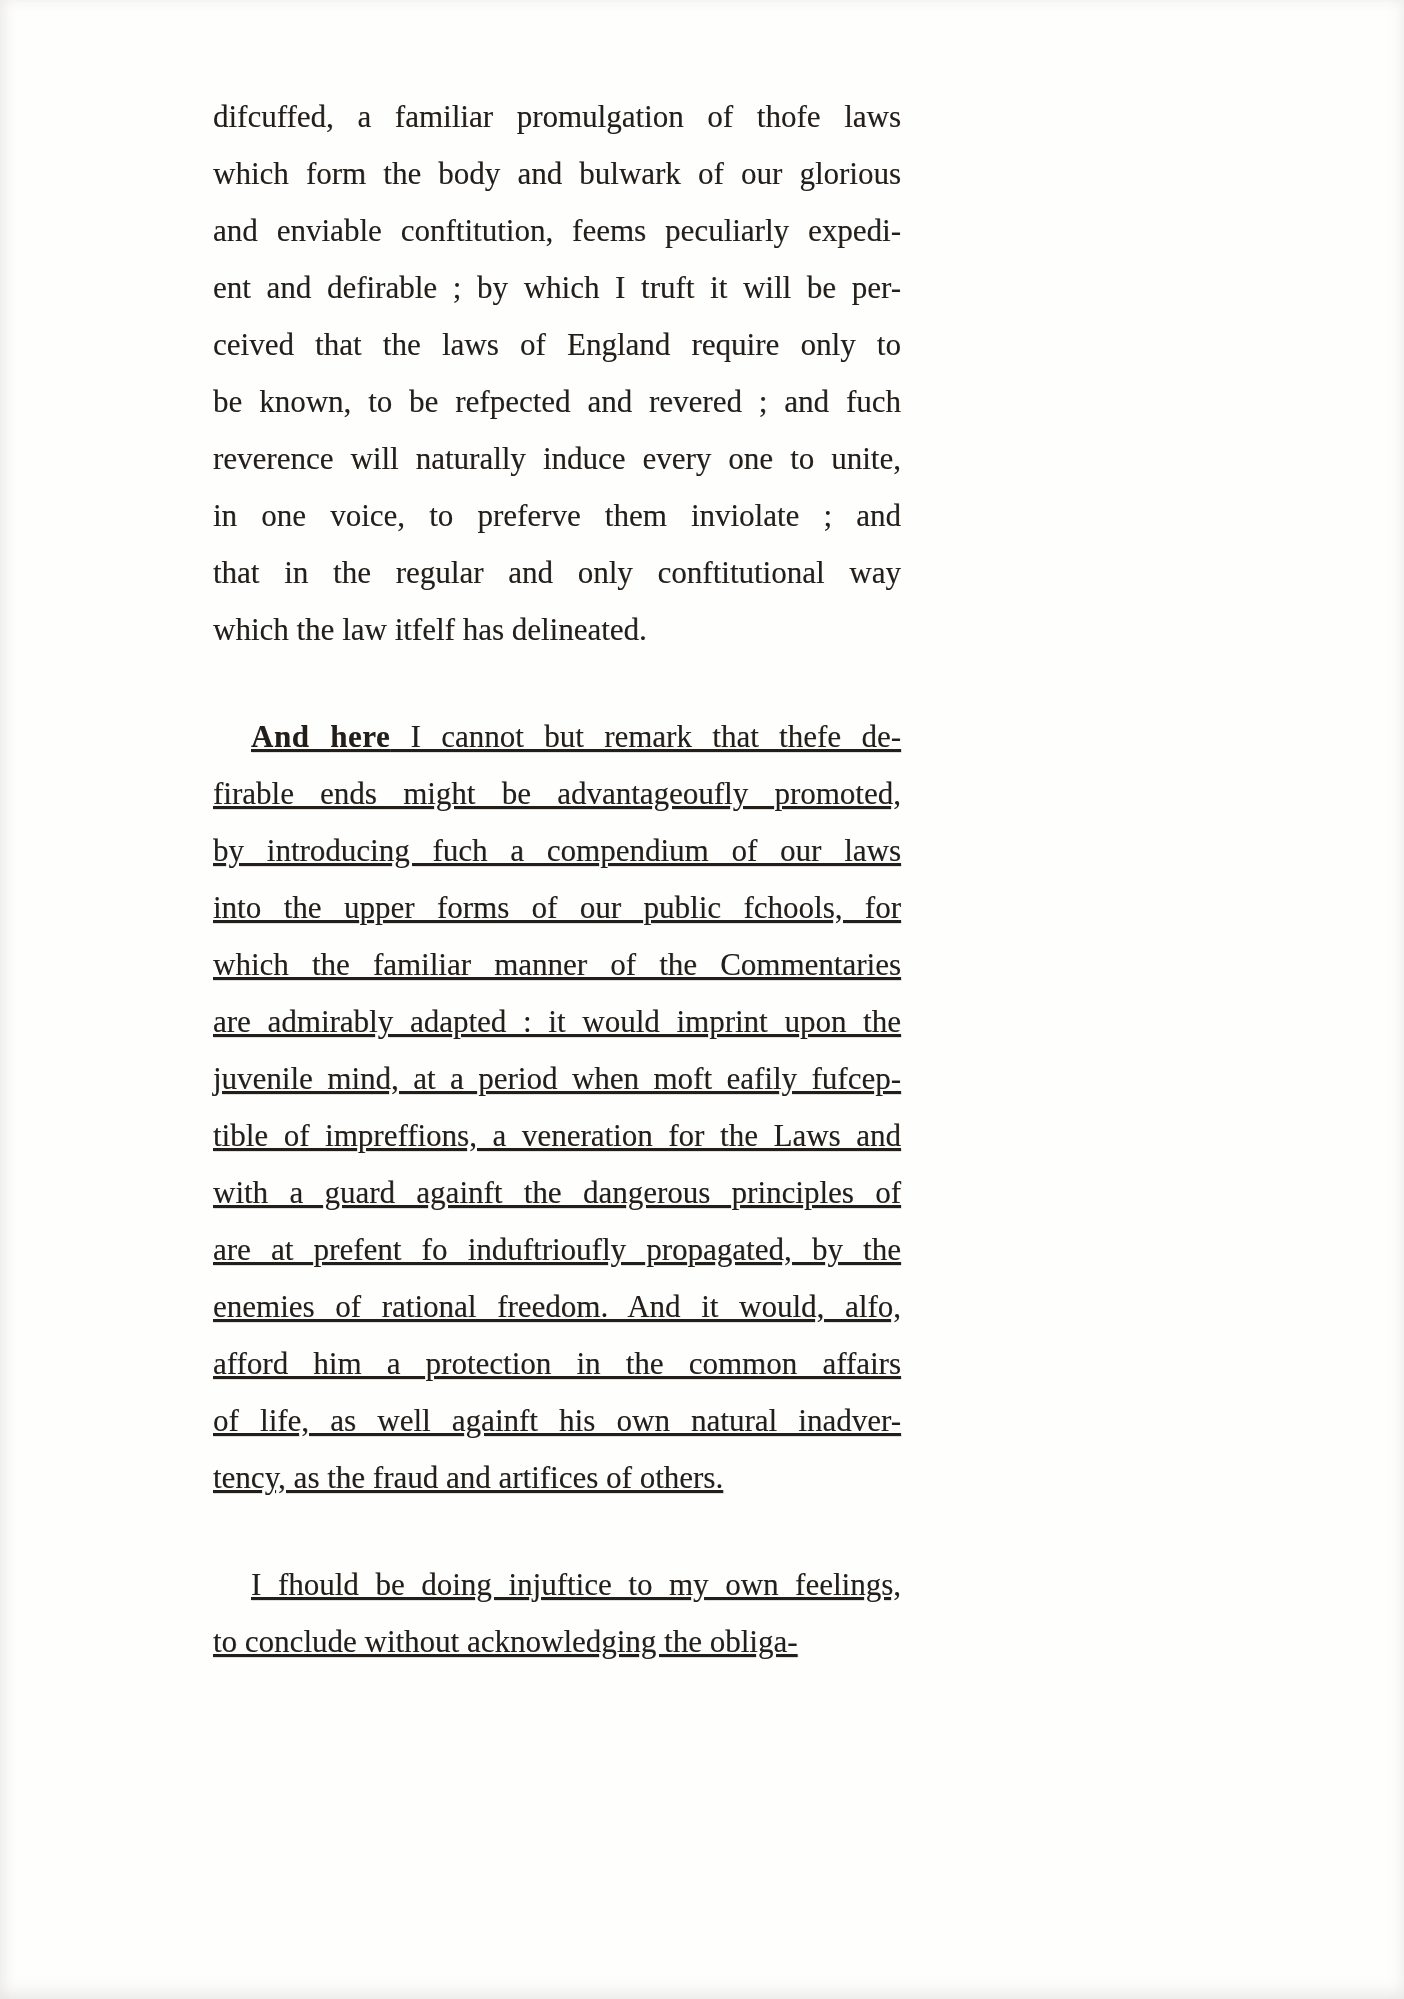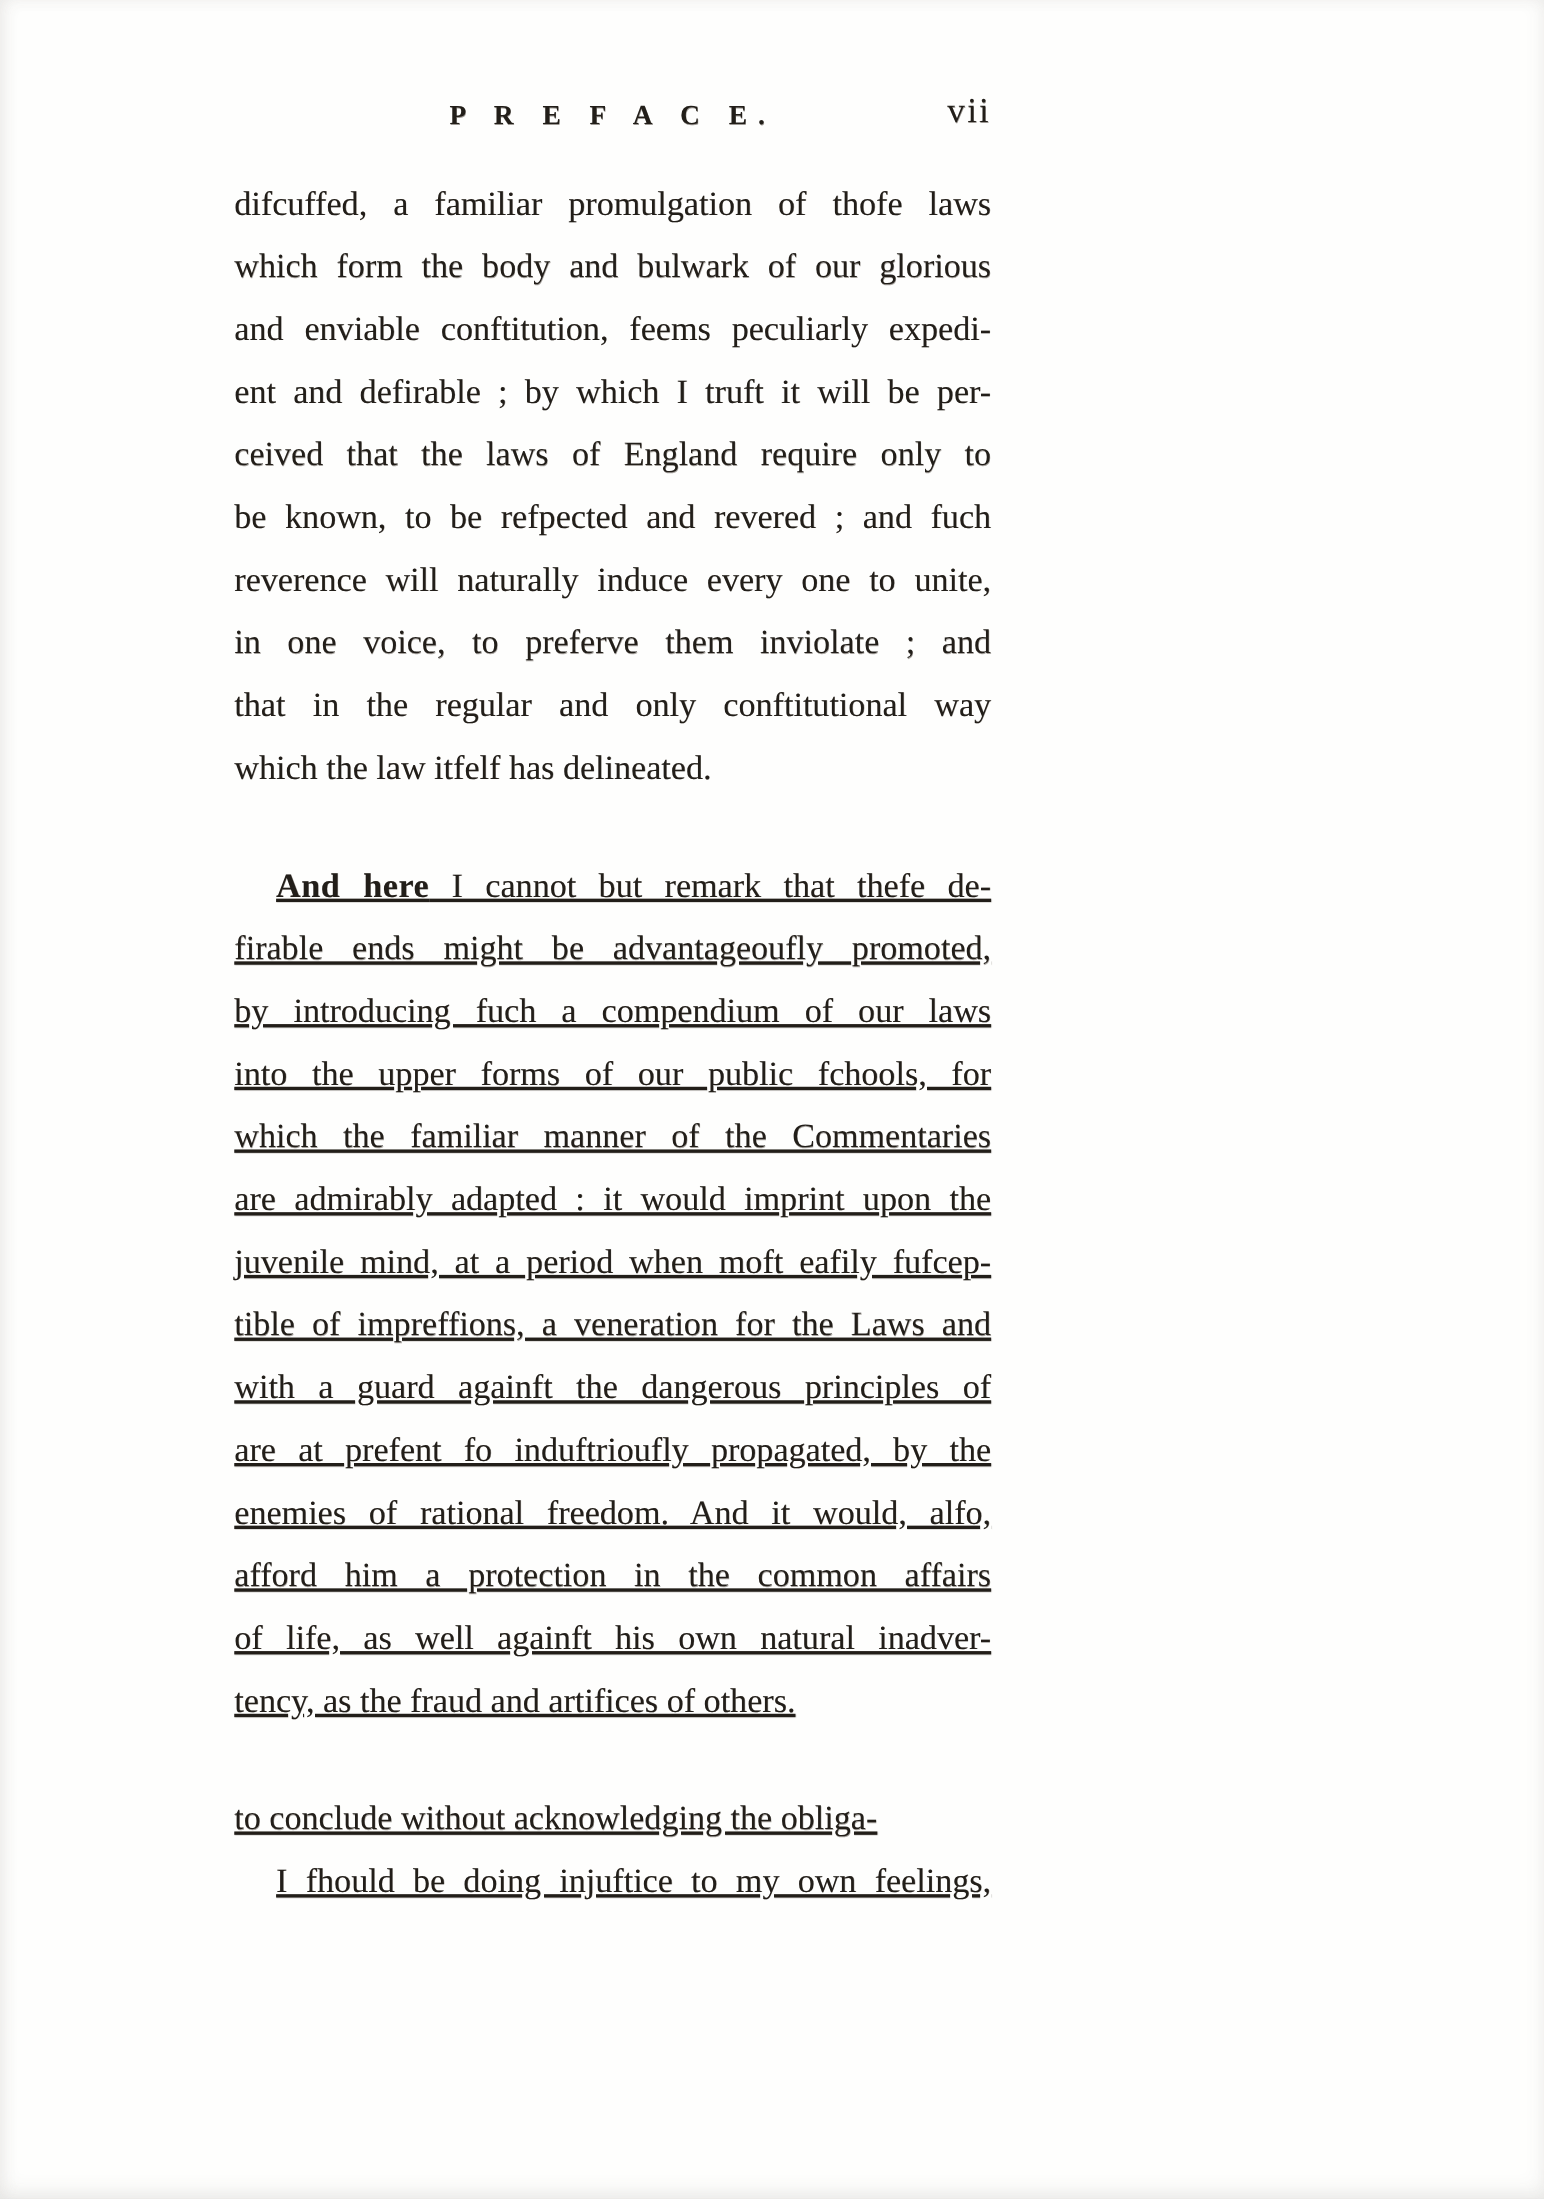--- a/index.html
+++ b/index.html
@@ -78,24 +78,20 @@
   .line b {
     font-weight: bold;
     letter-spacing: 0.5px;
   }
 </style>
 </head>
 <body>
 
 <div class="page">
   <div class="text-block">
-    <div class="header">
-      <span class="title">P R E F A C E.</span>
-      <span class="folio">vii</span>
-    </div>
     <div class="paragraphs">
         <div class="paragraph">
           <div class="line">difcuffed, a familiar promulgation of thofe laws</div>
           <div class="line">which form the body and bulwark of our glorious</div>
           <div class="line">and enviable conftitution, feems peculiarly expedi-</div>
           <div class="line">ent and defirable ; by which I truft it will be per-</div>
           <div class="line">ceived that the laws of England require only to</div>
           <div class="line">be known, to be refpected and revered ; and fuch</div>
           <div class="line">reverence will naturally induce every one to unite,</div>
           <div class="line">in one voice, to preferve them inviolate ; and</div>
@@ -112,18 +108,18 @@
           <div class="line">juvenile mind, at a period when moft eafily fufcep-</div>
           <div class="line">tible of impreffions, a veneration for the Laws and</div>
           <div class="line">with a guard againft the dangerous principles of</div>
           <div class="line">are at prefent fo induftrioufly propagated, by the</div>
           <div class="line">enemies of rational freedom. And it would, alfo,</div>
           <div class="line">afford him a protection in the common affairs</div>
           <div class="line">of life, as well againft his own natural inadver-</div>
           <div class="line last">tency, as the fraud and artifices of others.</div>
         </div>
         <div class="paragraph">
+          <div class="line indent">I fhould be doing injuftice to my own feelings,</div>
           <div class="line last">to conclude without acknowledging the obliga-</div>
-          <div class="line indent">I fhould be doing injuftice to my own feelings,</div>
         </div>
       </div>
   </div>
 </div>
 
 </body></html>

